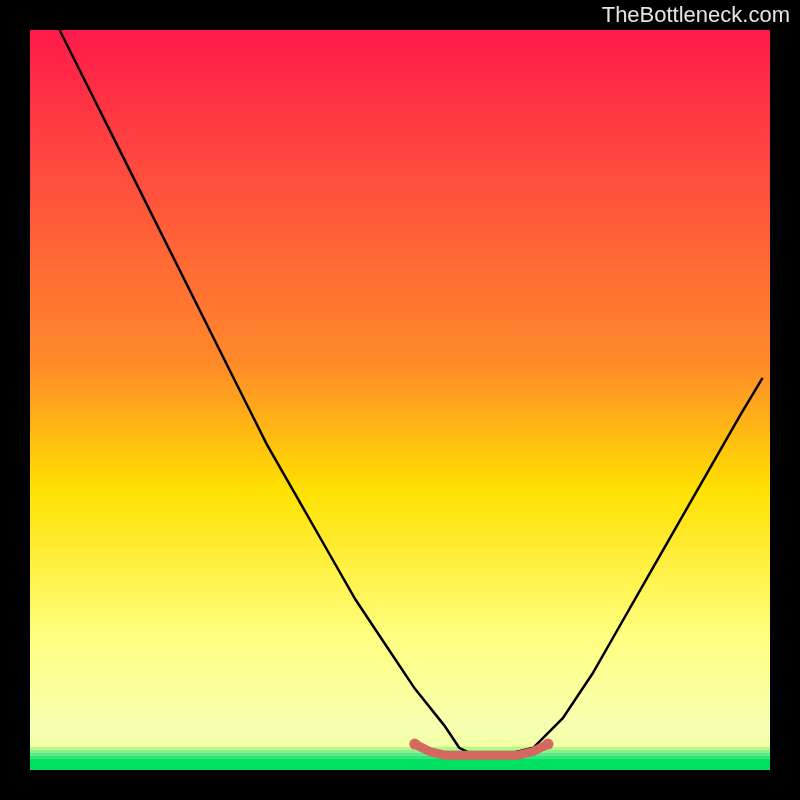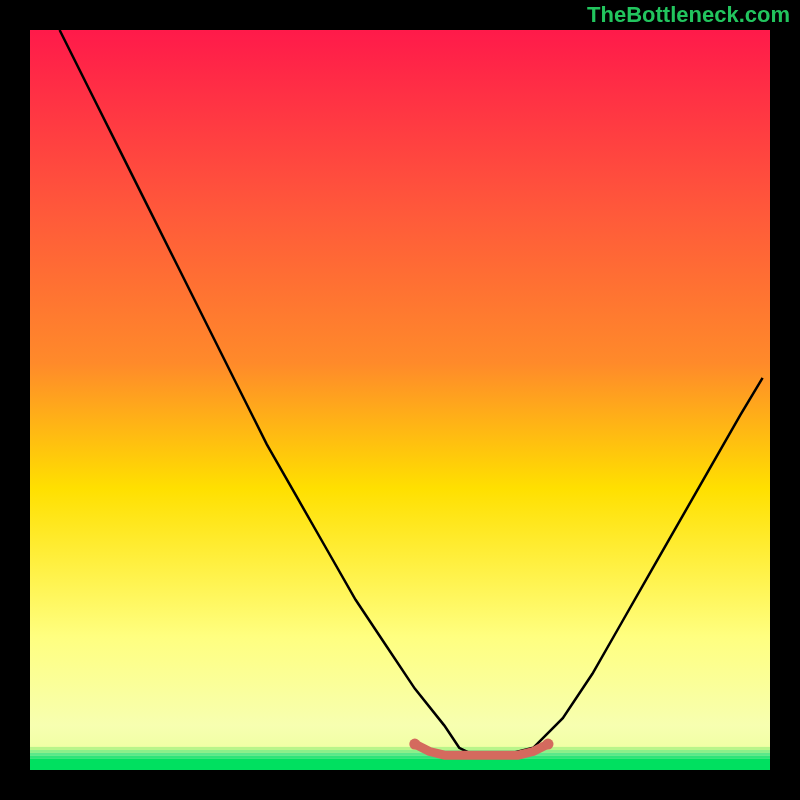--- a/index.html
+++ b/index.html
@@ -15,23 +15,23 @@
     position: absolute;
     left: 0;
     top: 0;
     width: 800px;
     height: 800px;
   }
   .watermark {
     position: absolute;
     top: 2px;
     right: 10px;
-    color: #22c55e;
+    color: #e5e5e5;
     font-size: 22px;
-    font-weight: bold;
+    font-weight: normal;
     z-index: 10;
   }
   svg {
     display: block;
   }
 </style>
 </head>
 <body>
 
 <div class="chart-container">

